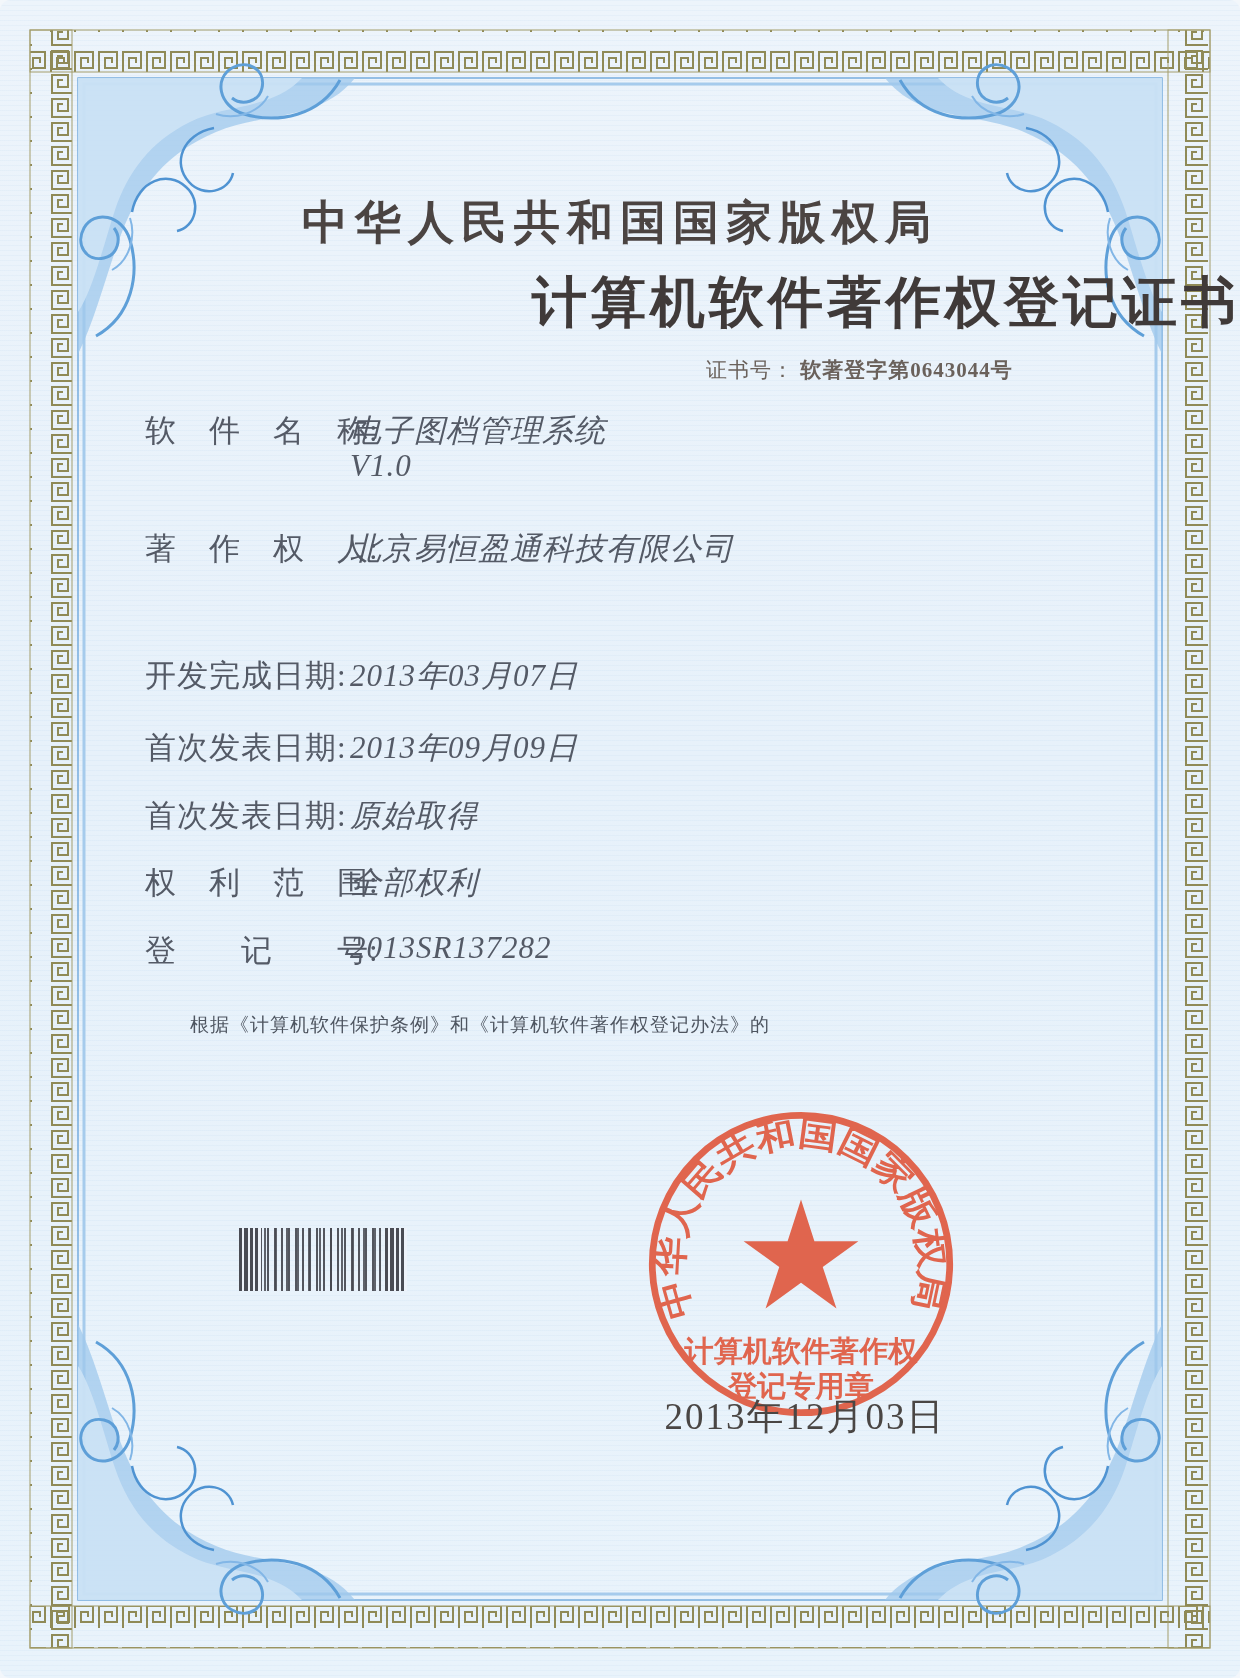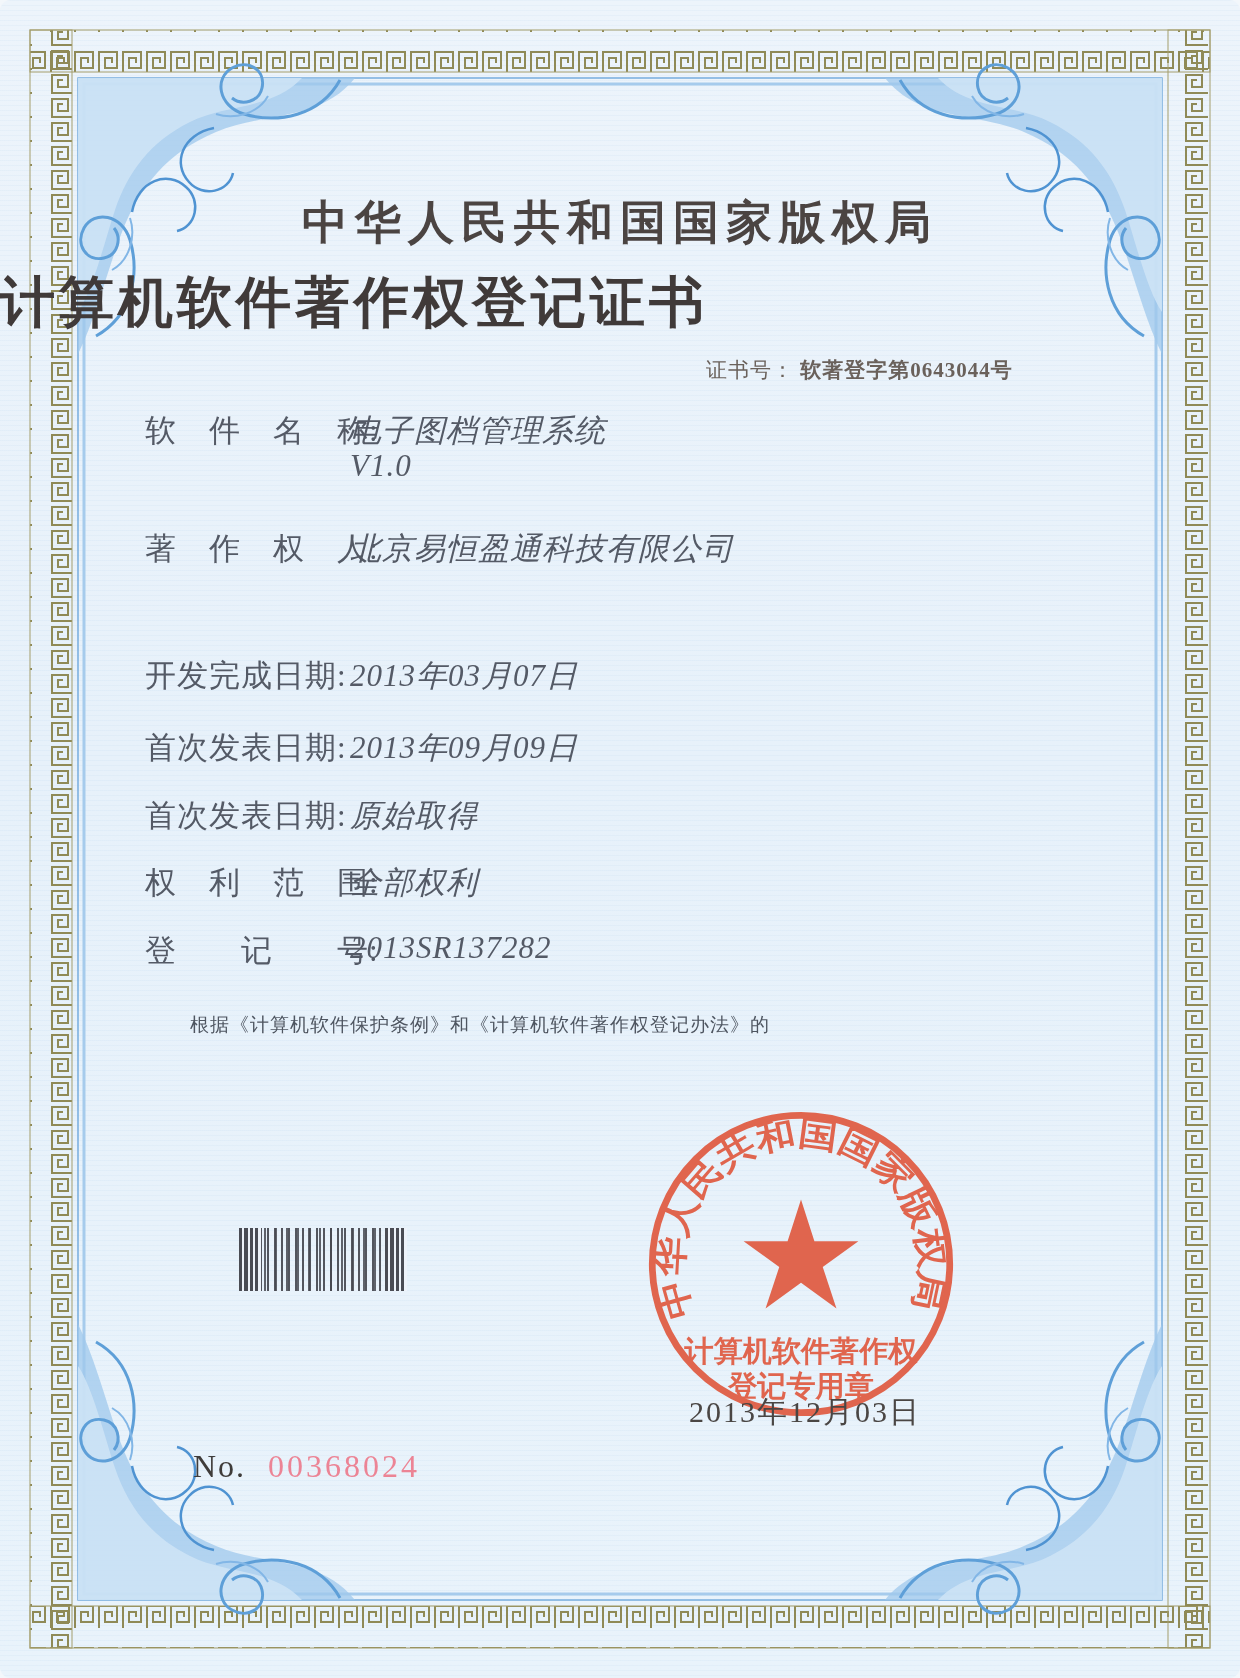--- a/index.html
+++ b/index.html
@@ -18,21 +18,21 @@
   }
   .frame-svg{position:absolute;left:0;top:0;}
   .abs{position:absolute;}
 
   .title-authority{
     left:0;right:0;top:192px;text-align:center;
     font-size:46px;font-weight:bold;color:#4b4442;
     letter-spacing:7px;
   }
   .title-cert{
-    left:0;right:0;top:266px;text-align:left;
+    left:0;right:0;top:266px;text-align:right;
     font-size:55px;font-weight:bold;color:#403a39;
     letter-spacing:4px;
   }
   .cert-no{
     left:706px;top:356px;font-size:21px;color:#6a615b;letter-spacing:1px;
   }
   .cert-no .num{letter-spacing:1px;font-weight:bold;}
 
   .field{font-size:31px;color:#545a66;white-space:nowrap;}
   .field .label{position:absolute;left:145px;top:0;letter-spacing:1px;}
@@ -51,21 +51,21 @@
     position:absolute;top:0;bottom:0;width:22px;
     background:repeating-linear-gradient(90deg,#4a4c54 0 3px,#eef3fa 3px 5px,#4a4c54 5px 9px,#eef3fa 9px 11px,#4a4c54 11px 14px,#eef3fa 14px 16px,#4a4c54 16px 19px,#eef3fa 19px 22px);
   }
   .barcode .guard-l{left:0;}
   .barcode .guard-r{right:0;}
 
   .seal{left:645px;top:1108px;width:312px;height:312px;opacity:.92;}
 
   .issue-date{
     left:640px;top:1392px;width:330px;text-align:center;
-    font-size:30px;color:#4a4644;letter-spacing:2px;
+    font-size:37px;color:#4a4644;letter-spacing:2px;
   }
   .serial{left:193px;top:1448px;font-size:32px;white-space:nowrap;}
   .serial .no-label{color:#3f3c3a;letter-spacing:2px;}
   .serial .no-value{color:#ec8495;letter-spacing:3px;margin-left:14px;}
 </style>
 </head>
 <body>
 
 <div class="page">
 
@@ -164,18 +164,14 @@
     <text font-size="33" font-weight="bold" fill="#e05a40" font-family="Liberation Serif, DejaVu Serif, serif">
       <textPath href="#sealArc" startOffset="0" textLength="450" lengthAdjust="spacingAndGlyphs">中华人民共和国国家版权局</textPath>
     </text>
     <polygon fill="#e05a40" points="150,88 137.1,128.2 94.8,128.1 129.1,152.8 115.9,192.9 150,168 184.1,192.9 170.9,152.8 205.2,128.1 162.9,128.2"></polygon>
     <text x="150" y="243" text-anchor="middle" font-size="28" font-weight="bold" fill="#e05a40" font-family="Liberation Serif, DejaVu Serif, serif">计算机软件著作权</text>
     <text x="150" y="277" text-anchor="middle" font-size="28" font-weight="bold" fill="#e05a40" font-family="Liberation Serif, DejaVu Serif, serif">登记专用章</text>
   </svg>
 
   <div class="abs issue-date">2013年12月03日</div>
 
-  <div class="abs serial">
-    <span class="no-label">No.</span>
-    <span class="no-value">00368024</span>
-  </div>
 
 </div>
 
 </body></html>

